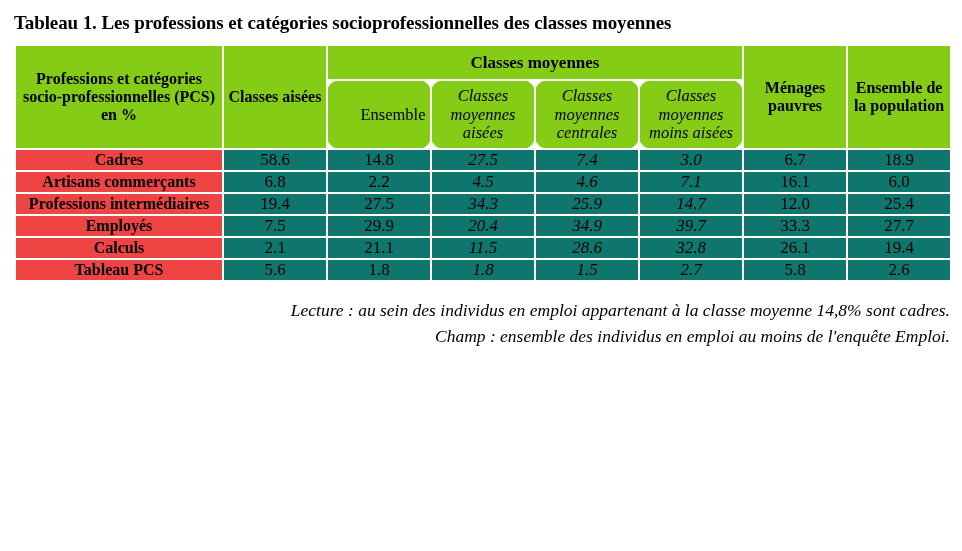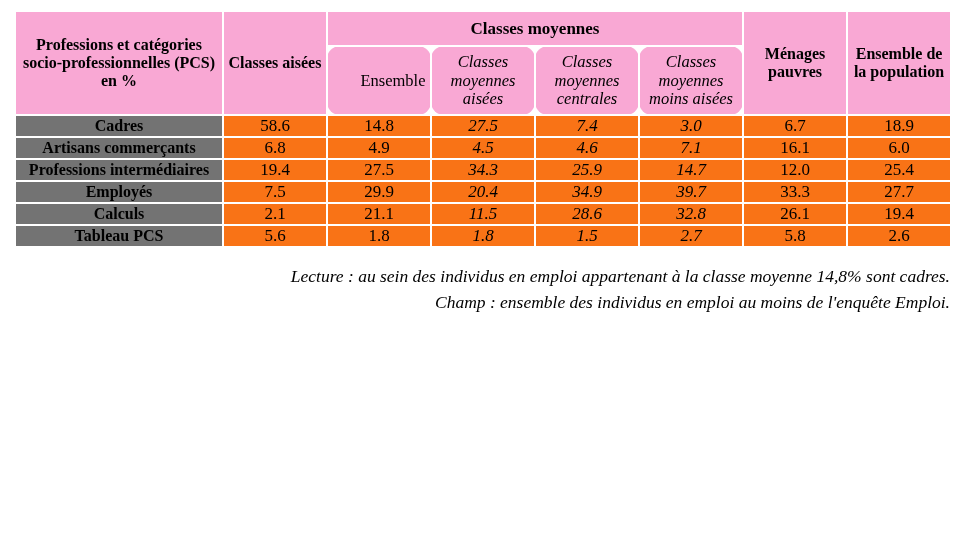--- a/index.html
+++ b/index.html
@@ -34,21 +34,21 @@
     margin-left: 2px;
     table-layout: fixed;
   }
   table.tbl td, table.tbl th {
     border: 2px solid #ffffff;
     padding: 0;
     text-align: center;
     vertical-align: middle;
   }
   .hdr {
-    background: #f9a8d4;
+    background: #84cc16;
     font-weight: bold;
     font-size: 16px;
     line-height: 1.12;
     padding: 5px 4px;
   }
   .hdr.span-top {
     font-size: 17px;
     padding: 7px 4px;
   }
   .hdr.sub {
@@ -56,29 +56,29 @@
     font-style: italic;
     font-size: 16.5px;
     padding: 6px 4px;
     border-radius: 13px;
   }
   .hdr.sub.plain {
     font-style: normal;
     padding-left: 32px;
   }
   .rowlab {
-    background: #737373;
+    background: #ef4444;
     font-weight: bold;
     font-size: 16px;
     line-height: 1.15;
     padding: 9px 4px;
     text-align: center;
   }
   .cell {
-    background: #f97316;
+    background: #0f766e;
     font-size: 17px;
     padding: 9px 4px;
   }
   .cell.ital {
     font-style: italic;
   }
   .notes {
     margin: 16px 0 0 4px;
     font-style: italic;
     font-size: 17.5px;
@@ -87,20 +87,21 @@
   }
   .notes div {
     white-space: nowrap;
   }
 </style>
 </head>
 <body>
 
 <div class="page">
 
+  <div class="caption">Tableau 1. Les professions et catégories socioprofessionnelles des classes moyennes</div>
 
   <table class="tbl">
     <colgroup>
       <col style="width:208px">
       <col style="width:104px">
       <col style="width:104px">
       <col style="width:104px">
       <col style="width:104px">
       <col style="width:104px">
       <col style="width:104px">
@@ -128,21 +129,21 @@
         <td class="cell">14.8</td>
         <td class="cell ital">27.5</td>
         <td class="cell ital">7.4</td>
         <td class="cell ital">3.0</td>
         <td class="cell">6.7</td>
         <td class="cell">18.9</td>
       </tr>
       <tr>
         <td class="rowlab">Artisans commerçants</td>
         <td class="cell">6.8</td>
-        <td class="cell">4.9</td>
+        <td class="cell">2.2</td>
         <td class="cell ital">4.5</td>
         <td class="cell ital">4.6</td>
         <td class="cell ital">7.1</td>
         <td class="cell">16.1</td>
         <td class="cell">6.0</td>
       </tr>
       <tr>
         <td class="rowlab">Professions intermédiaires</td>
         <td class="cell">19.4</td>
         <td class="cell">27.5</td>

